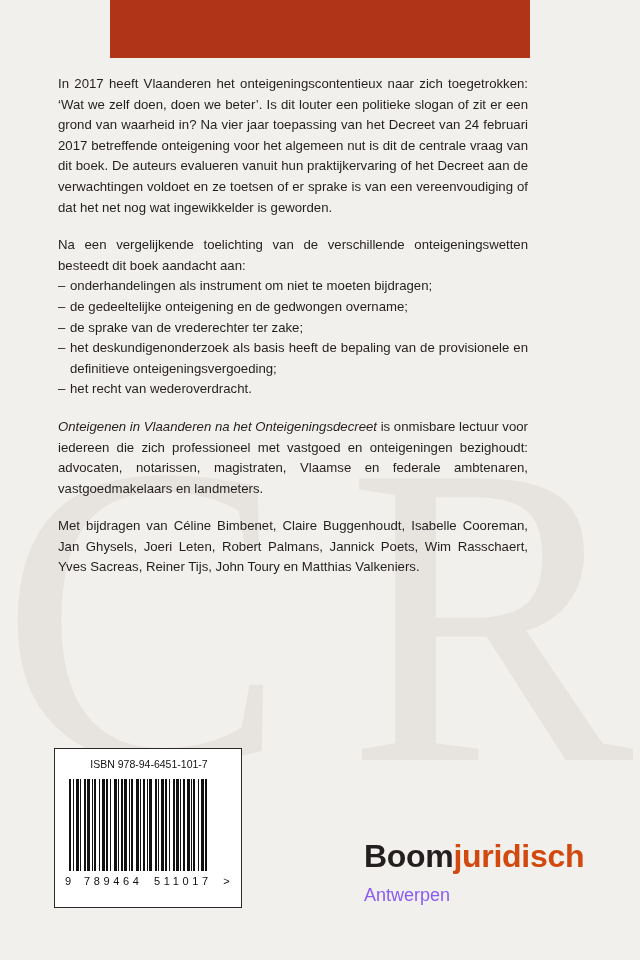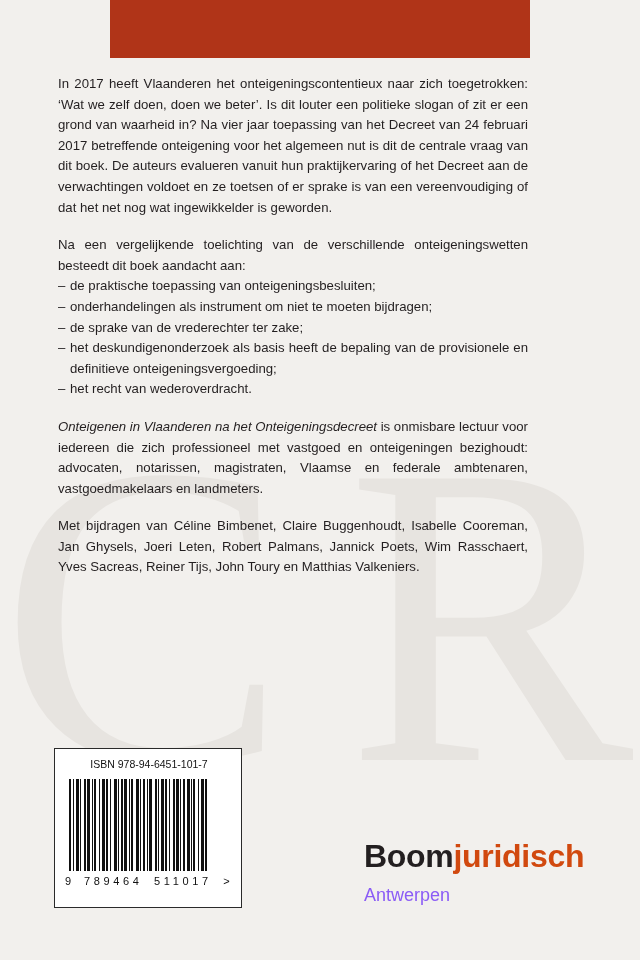--- a/index.html
+++ b/index.html
@@ -167,22 +167,22 @@
 <div class="watermark">CR</div>
 
 <div class="top-bar"></div>
 
 <div class="content">
   <p>In 2017 heeft Vlaanderen het onteigeningscontentieux naar zich toegetrokken: ‘Wat we zelf doen, doen we beter’. Is dit louter een politieke slogan of zit er een grond van waarheid in? Na vier jaar toepassing van het Decreet van 24 februari 2017 betreffende onteigening voor het algemeen nut is dit de centrale vraag van dit boek. De auteurs evalueren vanuit hun praktijkervaring of het Decreet aan de verwachtingen voldoet en ze toetsen of er sprake is van een vereenvoudiging of dat het net nog wat ingewikkelder is geworden.</p>
 
   <p class="tight">Na een vergelijkende toelichting van de verschillende onteigeningswetten besteedt dit boek aandacht aan:</p>
 
   <ul class="bullets">
-    <li>de praktische toepassing van onteigeningsbesluiten;</li>
     <li>onderhandelingen als instrument om niet te moeten bijdragen;</li>
+    <li>de gedeeltelijke onteigening en de gedwongen overname;</li>
     <li>de sprake van de vrederechter ter zake;</li>
     <li>het deskundigenonderzoek als basis heeft de bepaling van de provisionele en definitieve onteigeningsvergoeding;</li>
     <li>het recht van wederoverdracht.</li>
   </ul>
 
   <p>
     <em class="title-italic">Onteigenen in Vlaanderen na het Onteigeningsdecreet</em><span> is onmisbare lectuur voor iedereen die zich professioneel met vastgoed en onteigeningen bezighoudt: advocaten, notarissen, magistraten, Vlaamse en federale ambtenaren, vastgoedmakelaars en landmeters.</span>
   </p>
 
   <p>Met bijdragen van Céline Bimbenet, Claire Buggenhoudt, Isabelle Cooreman, Jan Ghysels, Joeri Leten, Robert Palmans, Jannick Poets, Wim Rasschaert, Yves Sacreas, Reiner Tijs, John Toury en Matthias Valkeniers.</p>

